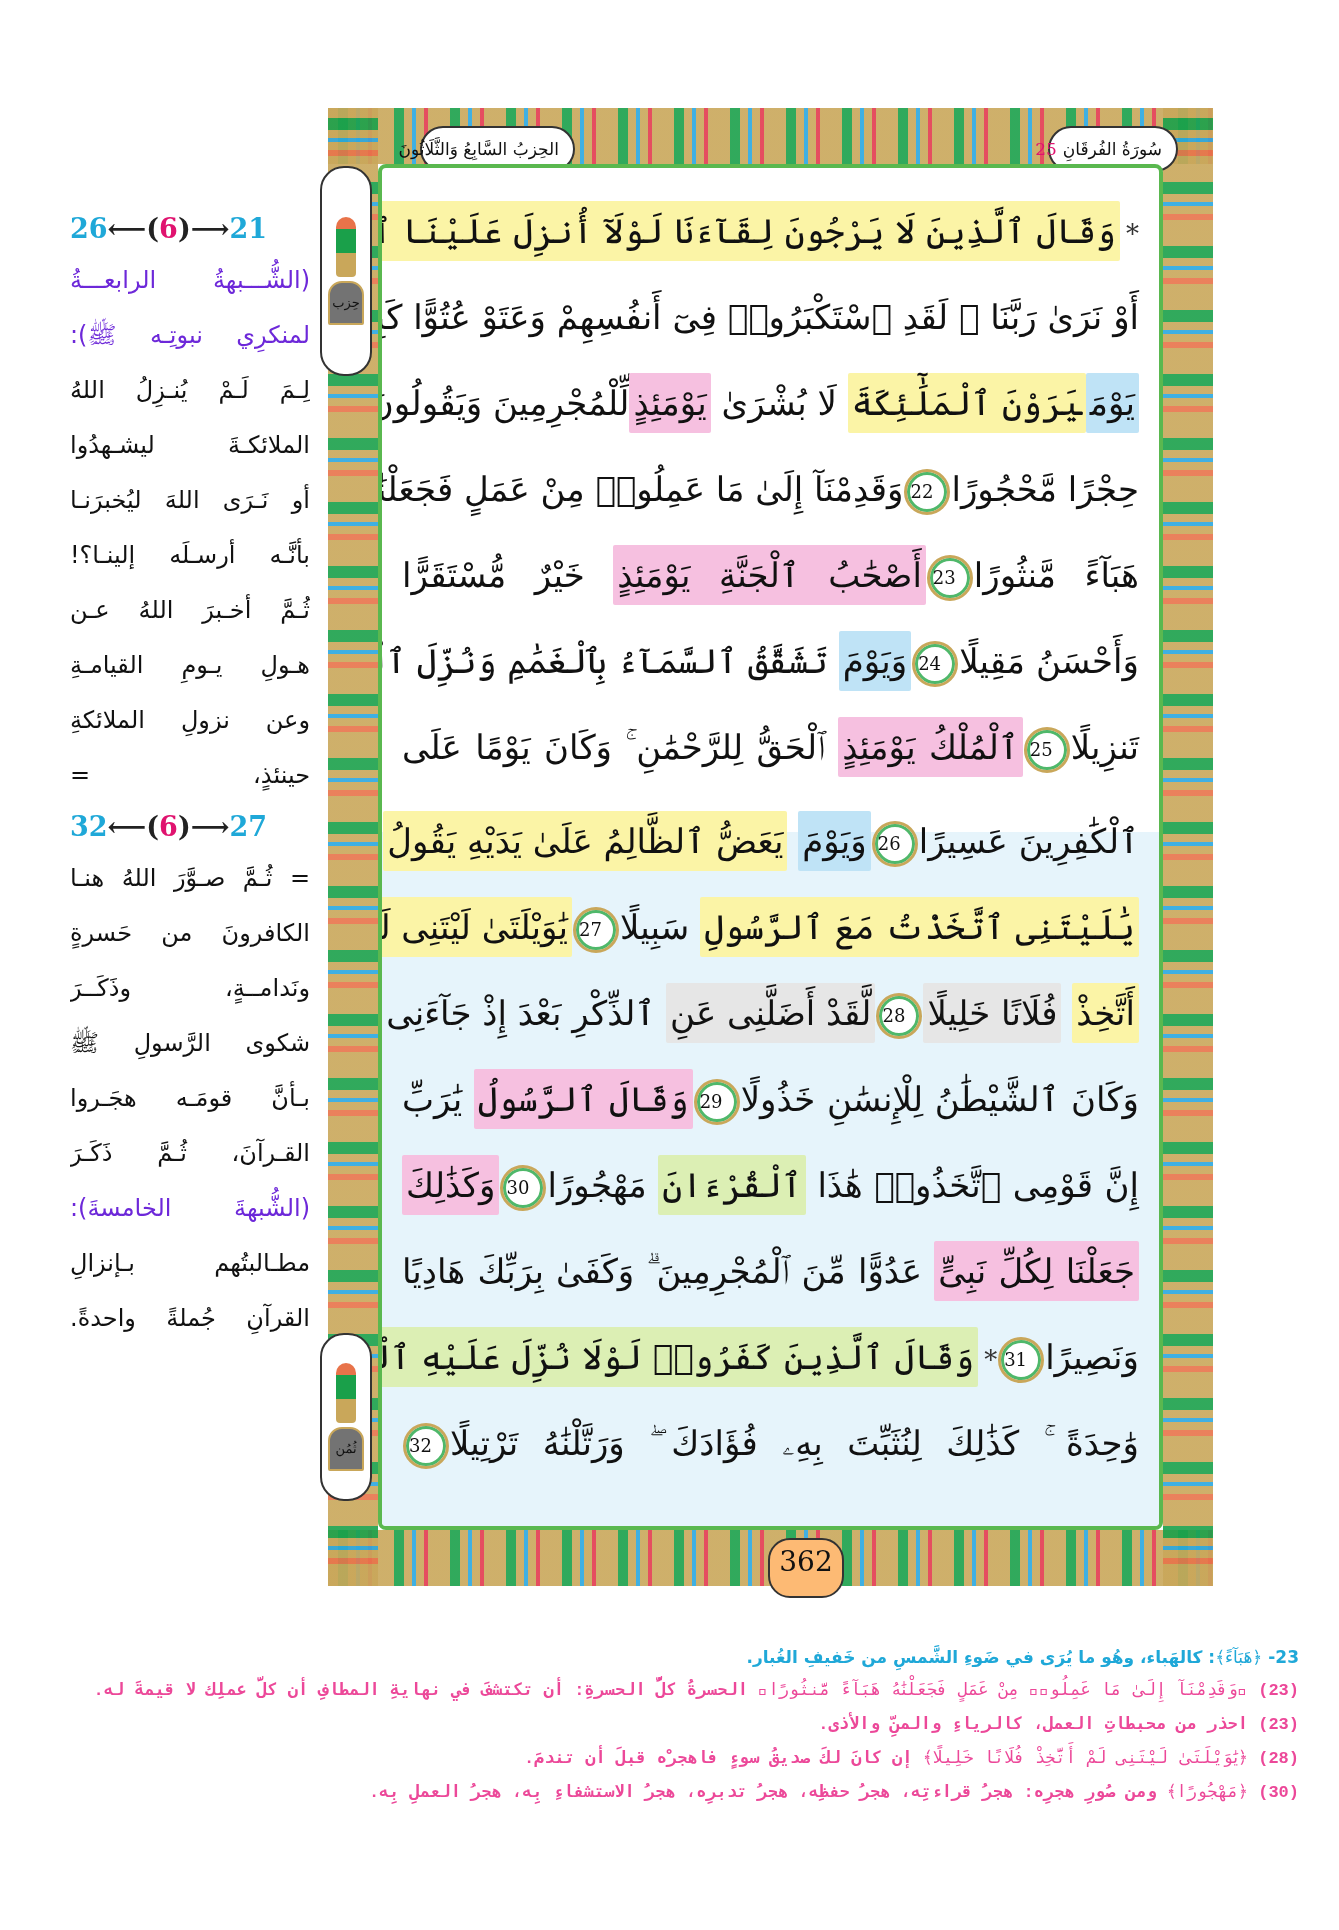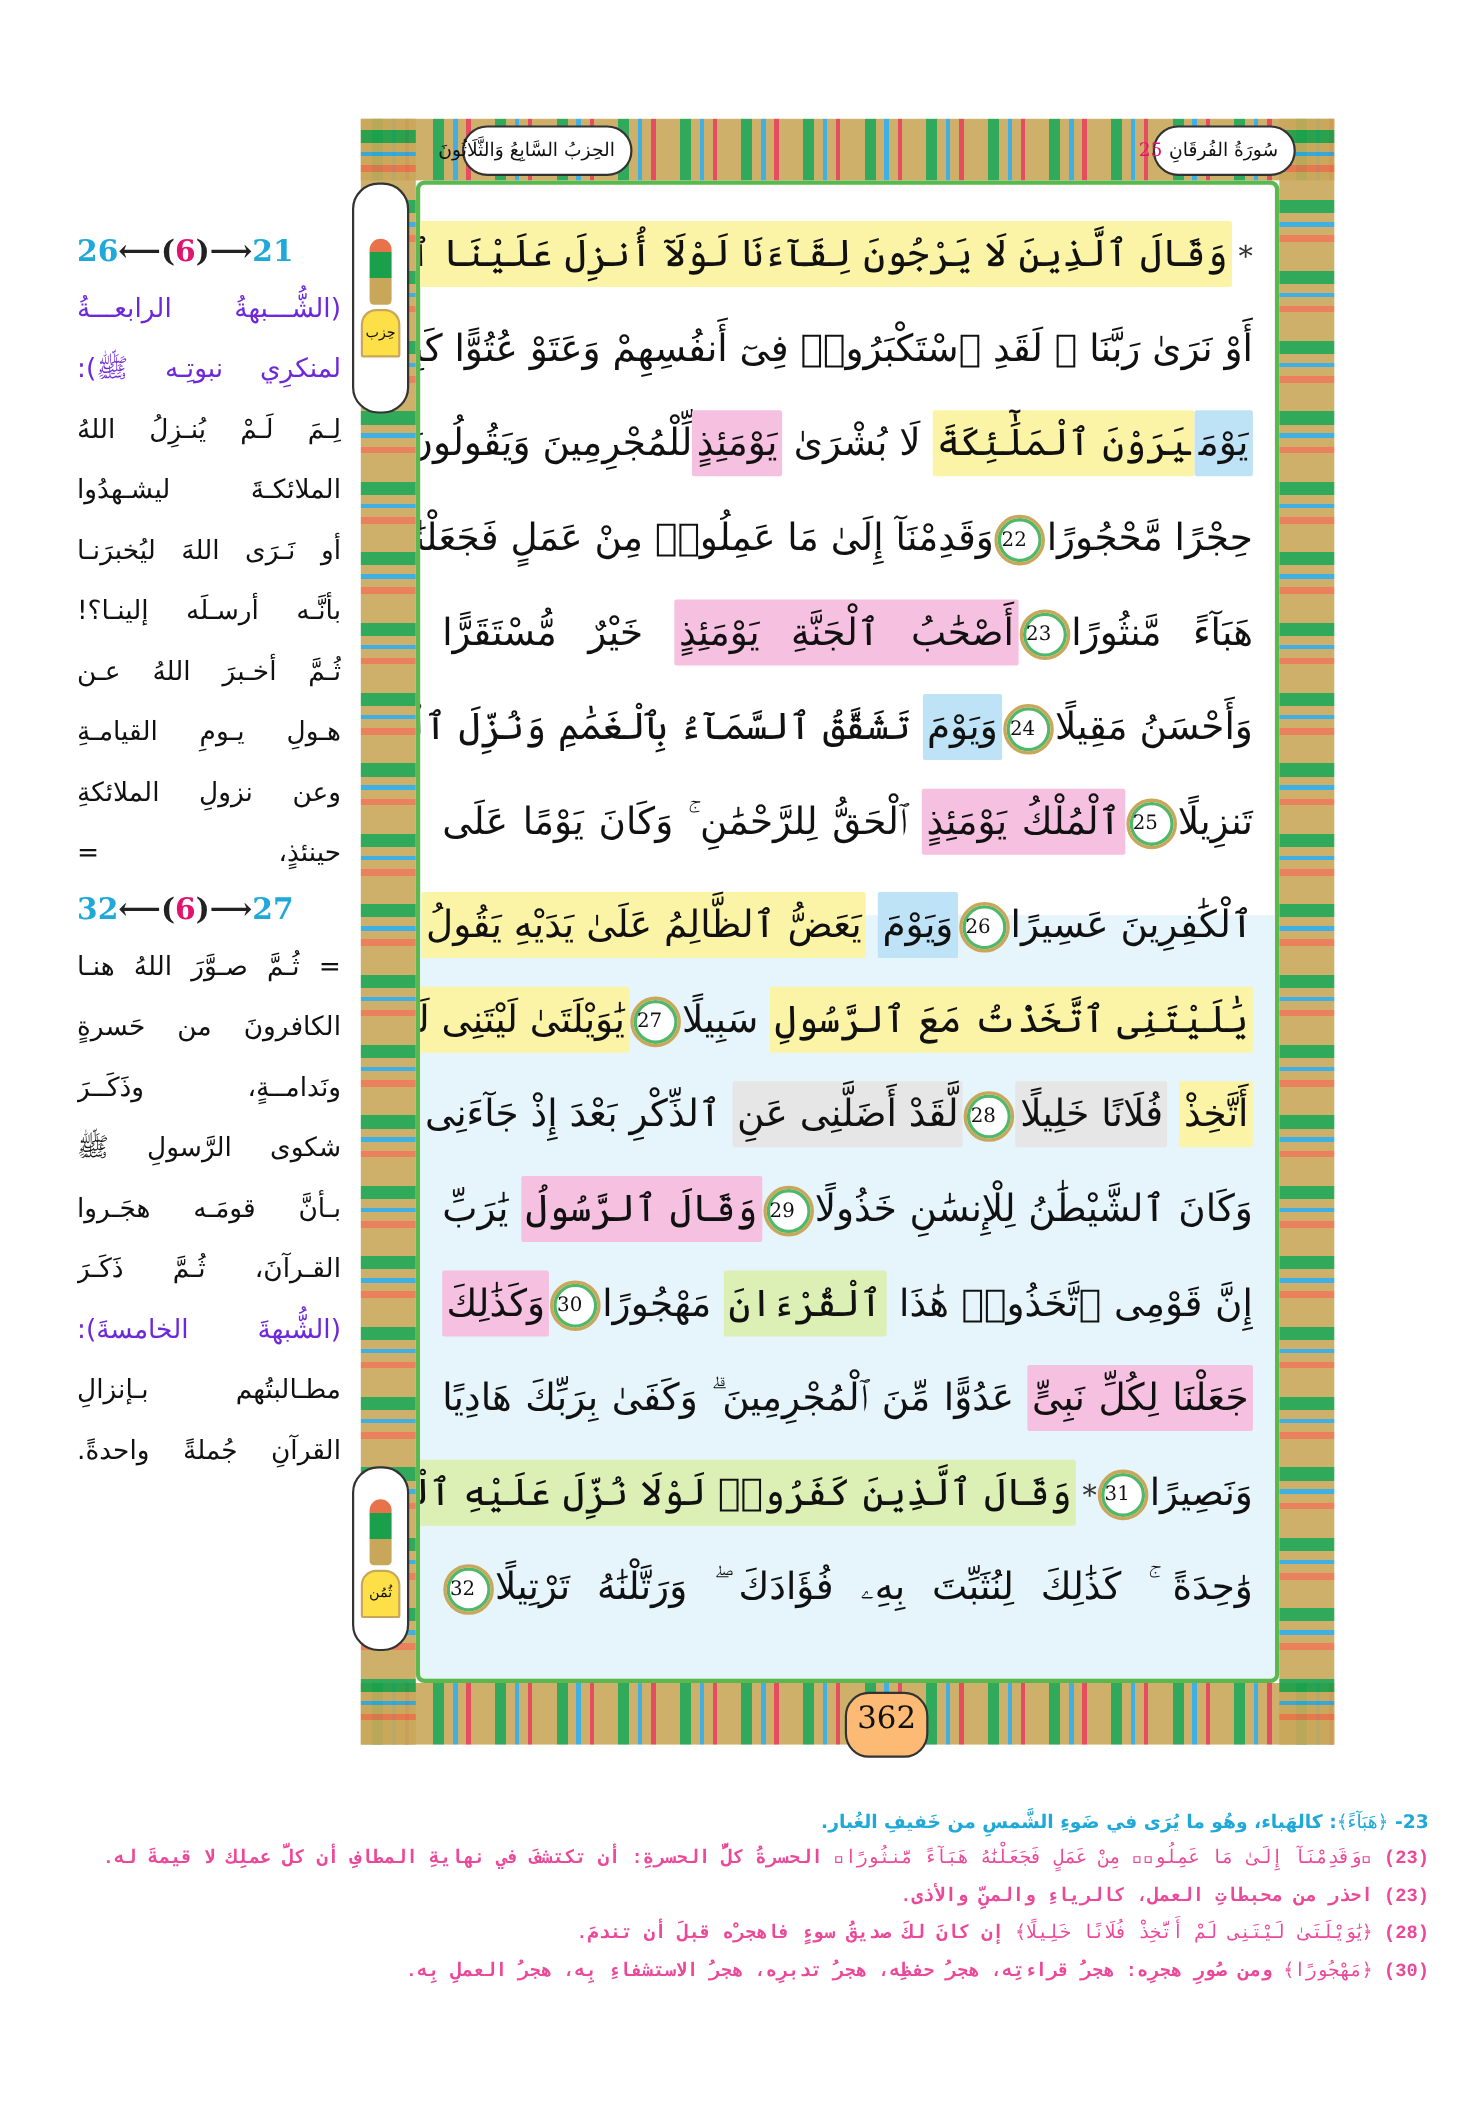--- a/index.html
+++ b/index.html
@@ -52,21 +52,21 @@
     position: absolute; left: 50px; top: 56px; width: 785px; height: 1366px;
     background: #ffffff; border: 4px solid #5ab84f; border-radius: 8px;
     overflow: hidden;
   }
   .text-panel .blue-zone {
     position: absolute; left: 0; right: 0; top: 664px; bottom: 0;
     background: #e6f4fb;
   }
 
   .header-cartouche {
-    position: absolute; top: 6px; height: 46px; background: #fff;
+    position: absolute; top: 18px; height: 46px; background: #fff;
     border: 2px solid #333; border-radius: 24px;
     font-family: "DejaVu Serif", serif; font-size: 17px; line-height: 42px;
     text-align: center; direction: rtl; white-space: nowrap; padding: 0 14px;
   }
   .hizb-label { left: 92px; width: 155px; }
   .surah-label { left: 720px; width: 130px; }
   .surah-label .surah-num { color: #e0136f; margin-right: 6px; }
 
   .page-number {
     position: absolute; left: 440px; top: 1430px; width: 76px; height: 60px;
@@ -80,21 +80,21 @@
     display: flex; flex-direction: column; align-items: center; justify-content: center;
   }
   .margin-marker .motif {
     width: 20px; height: 60px;
     background: linear-gradient(180deg, #e8734a 0 20%, #1aa04a 20% 60%, #c9a75a 60% 100%);
     border-radius: 10px 10px 4px 4px; margin-bottom: 4px;
   }
   .margin-marker .marker-box {
     width: 36px; height: 44px; border: 2px solid #c9a75a; border-radius: 14px 14px 2px 2px;
     font-family: "DejaVu Serif", serif; font-size: 13px; line-height: 40px; text-align: center;
-    direction: rtl; background: #fde047;
+    direction: rtl; background: #737373;
   }
   .marker-hizb { top: 58px; height: 210px; }
   .marker-thumun { top: 1225px; height: 168px; }
 
   
   .verse-line {
     position: absolute; left: 20px; right: 20px; height: 86px;
     direction: rtl; text-align: justify; text-align-last: justify;
     font-family: "DejaVu Serif", serif; font-size: 34px; line-height: 86px;
     white-space: nowrap;

